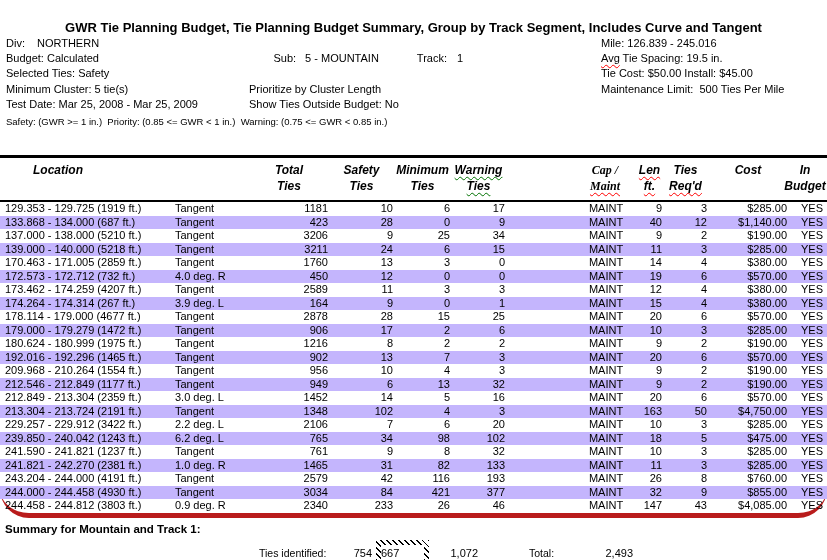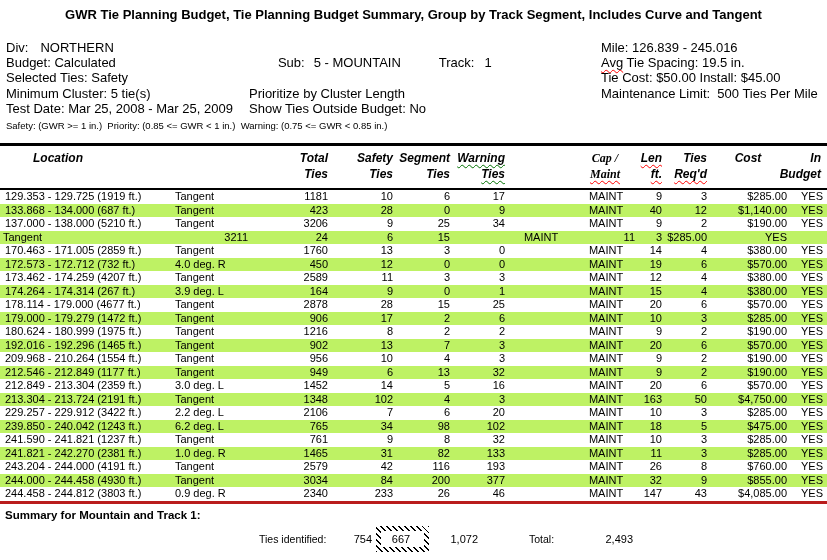--- a/index.html
+++ b/index.html
@@ -1,67 +1,67 @@
 <!DOCTYPE html>
 <html><head>
 <meta charset="utf-8">
 <style>
   html,body{margin:0;padding:0;background:#fff;}
   .page{position:relative;width:827px;height:560px;background:#fff;overflow:hidden;
         font-family:"Liberation Sans",sans-serif;color:#000;border-bottom:2px solid #c9c9c9;}
-  .title{text-align:center;font-weight:bold;font-size:13px;padding-top:7px;line-height:15px;}
+  .title{text-align:center;font-weight:bold;font-size:13px;padding-top:20px;line-height:15px;}
 
   
-  .info{position:relative;margin-top:18px;height:77px;font-size:13px;}
+  .info{position:relative;margin-top:1px;height:77px;font-size:11px;}
   .info .line{line-height:15.2px;white-space:pre;}
   .col-left{position:absolute;left:6px;top:0;}
   .col-mid{position:absolute;left:249px;top:0;}
   .col-right{position:absolute;left:601px;top:0;}
   .lbl-gap{margin-left:12px;}
   .sub-val{margin-left:9px;}
   .track-lbl{margin-left:38px;}
   .track-val{margin-left:10px;}
 
   .criteria{font-size:9.5px;margin:3px 0 0 6px;white-space:pre;}
 
   
   .sq-red{text-decoration-line:underline;text-decoration-style:wavy;text-decoration-color:#f00;
           text-decoration-thickness:1px;text-underline-offset:2px;}
   .sq-green{text-decoration-line:underline;text-decoration-style:wavy;text-decoration-color:#007000;
           text-decoration-thickness:1px;text-underline-offset:2px;}
 
   
-  .rtable{margin-top:12px;border-bottom:3px solid #b91c1c;}
+  .rtable{margin-top:28px;border-bottom:5px solid #b91c1c;border-radius:29px;}
   .grid-row{display:grid;grid-template-columns:172px 78px 80px 65px 57px 55px 68px 62px 27px 45px 80px 36px;}
   .thead{border-top:3px solid #000;border-bottom:2px solid #000;padding:4px 0 6px 0;
          font-weight:bold;font-style:italic;font-size:12px;}
-  .hcell{display:flex;flex-direction:column;align-items:flex-end;line-height:16px;padding-right:2px;}
+  .hcell{display:flex;flex-direction:column;align-items:center;line-height:16px;padding-right:2px;}
   .hcell.h-loc{align-items:flex-start;padding-left:33px;}
   .hcell.h-maint{align-items:center;font-family:Liberation Serif, serif;}
   .hcell.h-cost{align-items:center;}
   .hcell.h-budget{padding-right:4px;}
 
   .tbody .trow{font-size:11px;line-height:13.5px;height:13.5px;}
-  .trow.alt{background:#bef264;}
+  .trow.alt{background:#c4b5fd;}
   .cell{overflow:hidden;white-space:nowrap;}
   .c-loc{padding-left:5px;}
   .c-type{padding-left:3px;}
   .num{text-align:right;padding-right:2px;}
   .c-maint{text-align:center;}
 
   
   .summary-title{font-weight:bold;font-size:11.5px;margin:4px 0 0 5px;line-height:14px;}
   .sline1{position:relative;height:26px;margin-top:4px;font-size:10.5px;line-height:26px;}
   .sline2{position:relative;height:14px;margin-top:13px;font-size:10.5px;line-height:14px;}
   .abs{position:absolute;white-space:pre;}
   .numv{font-size:11px;text-align:right;}
   .hatch-box{position:absolute;left:376px;top:0;width:53px;height:26px;
              background:repeating-linear-gradient(45deg,#000 0,#000 1.2px,#fff 1.2px,#fff 4.2px);}
   .hatch-inner{position:absolute;left:5px;right:5px;top:5px;bottom:5px;background:#fff;
-               text-align:center;font-size:11px;line-height:16px;padding-right:3px;}
+               text-align:left;font-size:11px;line-height:16px;padding-right:3px;}
 </style>
 </head>
 <body>
 
 <div class="page">
 
   <div class="title">GWR Tie Planning Budget, Tie Planning Budget Summary, Group by Track Segment, Includes Curve and Tangent</div>
 
   <div class="info">
     <div class="col-left">
@@ -96,21 +96,21 @@
       <div class="hcell"></div>
       <div class="hcell">
           <span>Total</span>
           <span>Ties</span>
         </div>
       <div class="hcell">
           <span>Safety</span>
           <span>Ties</span>
         </div>
       <div class="hcell">
-          <span>Segment</span>
+          <span>Minimum</span>
           <span>Ties</span>
         </div>
       <div class="hcell">
           <span class="sq-green">Warning</span>
           <span class="sq-green">Ties</span>
         </div>
       <div class="hcell"></div>
       <div class="hcell h-maint">
           <span>Cap /</span>
           <span class="sq-red">Maint</span>
@@ -168,20 +168,21 @@
           <span class="cell num">25</span>
           <span class="cell num">34</span>
           <span class="cell "></span>
           <span class="cell c-maint">MAINT</span>
           <span class="cell num">9</span>
           <span class="cell num">2</span>
           <span class="cell num">$190.00</span>
           <span class="cell num">YES</span>
         </div>
         <div class="trow grid-row alt">
+          <span class="cell c-loc">139.000 - 140.000 (5218 ft.)</span>
           <span class="cell c-type">Tangent</span>
           <span class="cell num">3211</span>
           <span class="cell num">24</span>
           <span class="cell num">6</span>
           <span class="cell num">15</span>
           <span class="cell "></span>
           <span class="cell c-maint">MAINT</span>
           <span class="cell num">11</span>
           <span class="cell num">3</span>
           <span class="cell num">$285.00</span>
@@ -423,21 +424,21 @@
           <span class="cell num">26</span>
           <span class="cell num">8</span>
           <span class="cell num">$760.00</span>
           <span class="cell num">YES</span>
         </div>
         <div class="trow grid-row alt">
           <span class="cell c-loc">244.000 - 244.458 (4930 ft.)</span>
           <span class="cell c-type">Tangent</span>
           <span class="cell num">3034</span>
           <span class="cell num">84</span>
-          <span class="cell num">200</span>
+          <span class="cell num">421</span>
           <span class="cell num">377</span>
           <span class="cell "></span>
           <span class="cell c-maint">MAINT</span>
           <span class="cell num">32</span>
           <span class="cell num">9</span>
           <span class="cell num">$855.00</span>
           <span class="cell num">YES</span>
         </div>
         <div class="trow grid-row">
           <span class="cell c-loc">244.458 - 244.812 (3803 ft.)</span>

